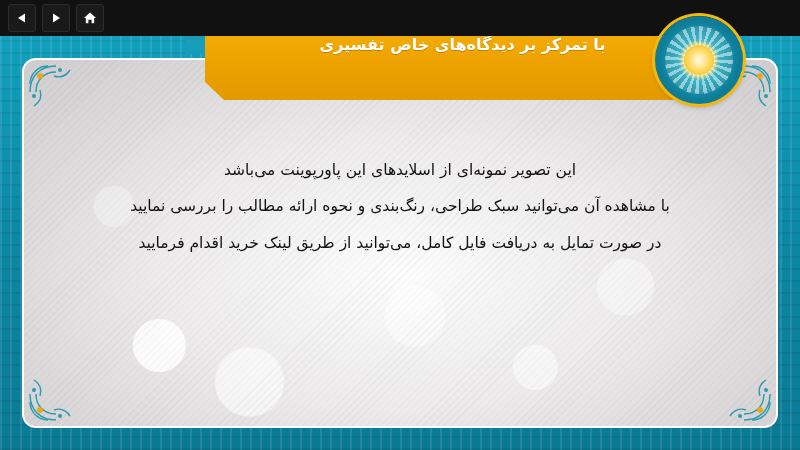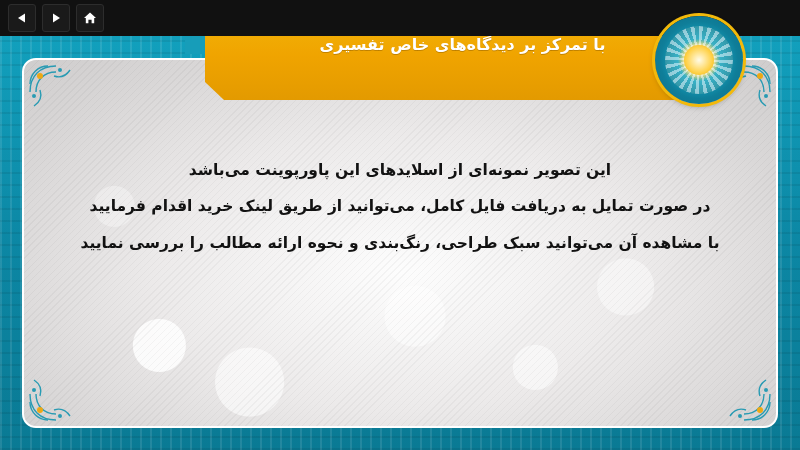--- a/index.html
+++ b/index.html
@@ -176,21 +176,21 @@
   .body-text {
     position: absolute;
     top: 92px;
     left: 30px;
     right: 30px;
     text-align: center;
     direction: rtl;
     color: #121212;
     font-size: 15.5px;
     line-height: 2.35;
-    font-weight: 700;
+    font-weight: 400;
     z-index: 5;
   }
   .body-text p { margin: 0; }
 </style>
 </head>
 <body>
 
 <div id="screen">
 
   <div class="slide">
@@ -241,22 +241,22 @@
           <path d="M8 44 C14 40 16 34 14 28"></path>
           <path d="M44 8 C40 14 34 16 28 14"></path>
         </g>
         <circle cx="14" cy="14" r="3" fill="#f0a400"></circle>
         <circle cx="8" cy="34" r="2" fill="#1695b0"></circle>
         <circle cx="34" cy="8" r="2" fill="#1695b0"></circle>
       </svg>
 
       <div class="body-text">
         <p>این تصویر نمونه‌ای از اسلایدهای این پاورپوینت می‌باشد</p>
+        <p>با مشاهده آن می‌توانید سبک طراحی، رنگ‌بندی و نحوه ارائه مطالب را بررسی نمایید</p>
         <p>در صورت تمایل به دریافت فایل کامل، می‌توانید از طریق لینک خرید اقدام فرمایید</p>
-        <p>با مشاهده آن می‌توانید سبک طراحی، رنگ‌بندی و نحوه ارائه مطالب را بررسی نمایید</p>
       </div>
     </div>
   </div>
 
   <div class="banner-notch"></div>
 
   <div class="title-banner">
     <div class="title-text">کامل بررسی اصول نقد حدیث در آثار تفسیری با تمرکز بر دیدگاه‌های خاص تفسیری</div>
   </div>
 

